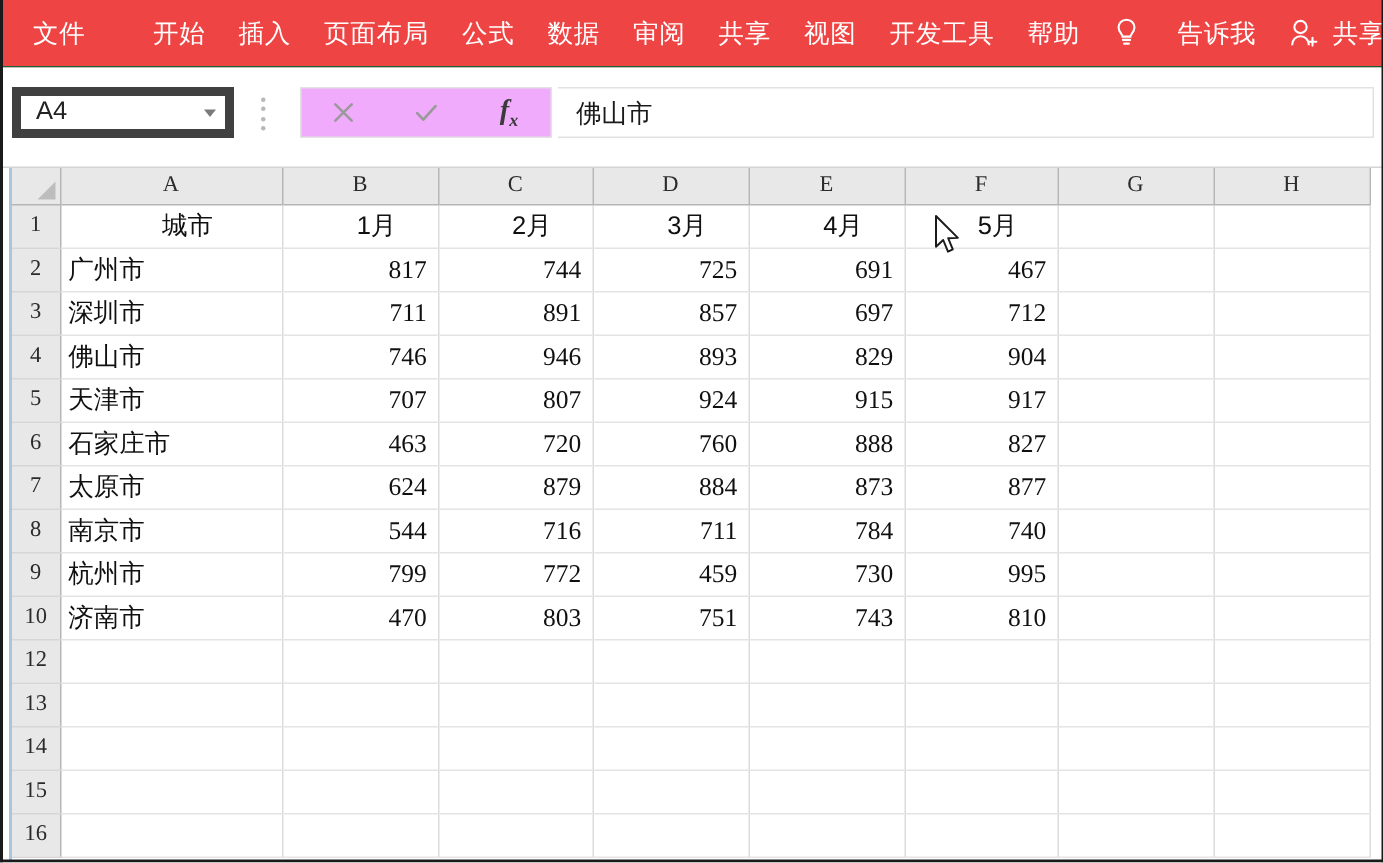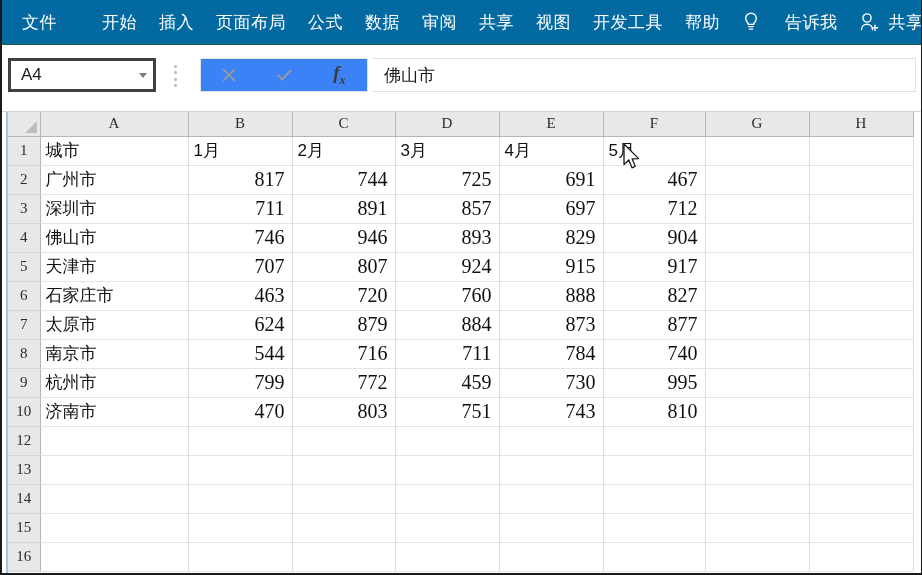--- a/index.html
+++ b/index.html
@@ -7,21 +7,21 @@
     width: 922px; height: 575px;
     overflow: hidden;
     background: #ffffff;
     font-family: "Liberation Sans", "DejaVu Sans", sans-serif;
   }
   #app { position: relative; width: 922px; height: 575px; background: #fff; }
 
   
   .ribbon {
     position: absolute; left: 0; top: 0; width: 922px; height: 45px;
-    background: #0369a1;
+    background: #ef4444;
     display: flex; align-items: center;
     overflow: hidden;
     border-bottom: 1px solid #1b5e3a;
   }
   .ribbon-left { display: flex; align-items: center; }
   .ribbon-right { display: flex; align-items: center; margin-left: auto; }
   .tab {
     color: #ffffff;
     font-size: 17px;
     line-height: 45px;
@@ -38,22 +38,22 @@
   .person-icon { width: 24px; height: 22px; margin-right: 5px; display:block; }
 
   
   .fbar {
     position: absolute; left: 0; top: 45px; width: 922px; height: 67px;
     background: #ffffff;
     border-bottom: 1px solid #d4d4d4;
   }
   .namebox {
     position: absolute; left: 8px; top: 13px; width: 148px; height: 34px;
-    border: 3px solid #404040; background: #fff;
-    display: flex; align-items: center;
+    border: 6px solid #404040; background: #fff;
+    display: flex; align-items: flex-start;
   }
   .namebox-text {
     font-size: 17px; color: #222; padding-left: 10px; flex: 1;
     white-space: nowrap; overflow: hidden;
   }
   .namebox-caret {
     width: 20px; height: 100%; display: flex; align-items: center; justify-content: center;
   }
   .caret-tri {
     width: 0; height: 0;
@@ -62,21 +62,21 @@
     border-top: 5px solid #7a7a7a;
   }
   .dotgrip {
     position: absolute; left: 172px; top: 20px; width: 6px; height: 22px;
     display: flex; flex-direction: column; justify-content: space-between; align-items: center;
   }
   .dotgrip i { display:block; width: 3px; height: 3px; background: #b8b8b8; border-radius: 50%; }
 
   .fbtns {
     position: absolute; left: 200px; top: 13px; width: 168px; height: 34px;
-    border: 1px solid #e2e2e2; background: #3b82f6;
+    border: 1px solid #e2e2e2; background: #f0abfc;
     display: flex; align-items: center; justify-content: space-around;
   }
   .fbtn { width: 48px; height: 32px; display: flex; align-items: center; justify-content: center; }
   .fbtn svg { display: block; }
   .fx-glyph {
     font-family: "Liberation Serif", "DejaVu Serif", serif;
     font-style: italic; font-weight: bold; font-size: 19px; color: #3a3a3a;
   }
   .fx-glyph sub { font-size: 12px; }
 
@@ -146,22 +146,22 @@
     height: 29px;
     border-right: 1px solid #dcdcdc;
     border-bottom: 1px solid #e4e4e4;
     vertical-align: middle;
     color: #101010;
     overflow: hidden;
     white-space: nowrap;
   }
   td.cell.txt { text-align: left; padding-left: 5px; }
   td.cell.num { text-align: right; padding-right: 7px;
-                font-family: "Liberation Serif", "DejaVu Serif", serif; font-size: 20px; }
-  td.cell.hdr { text-align: left; padding-left: 5px; }
+                font-family: "Liberation Serif", "DejaVu Serif", serif; font-size: 17px; }
+  td.cell.hdr { text-align: center; padding-left: 22px; }
   td.cell.blank { }
 
   
   tr.r1 td.cell { border-top: none; }
 
   
   .cursor { position: absolute; pointer-events: none; }
 
   
   .winborder {

